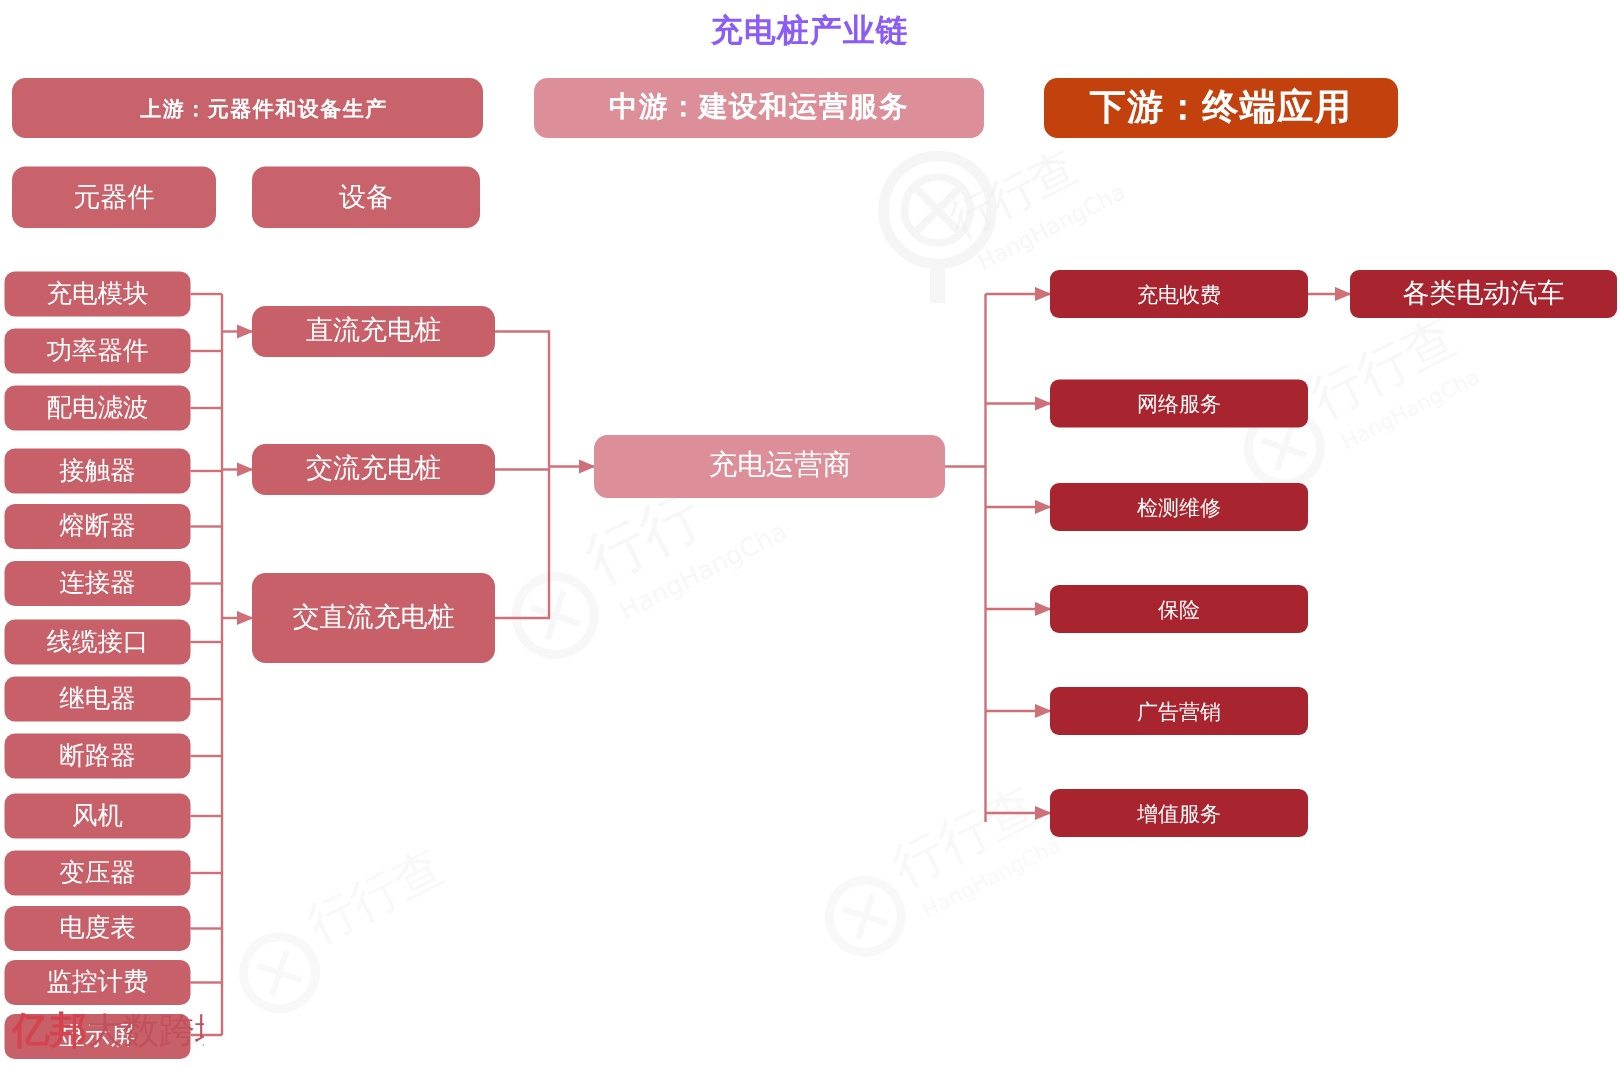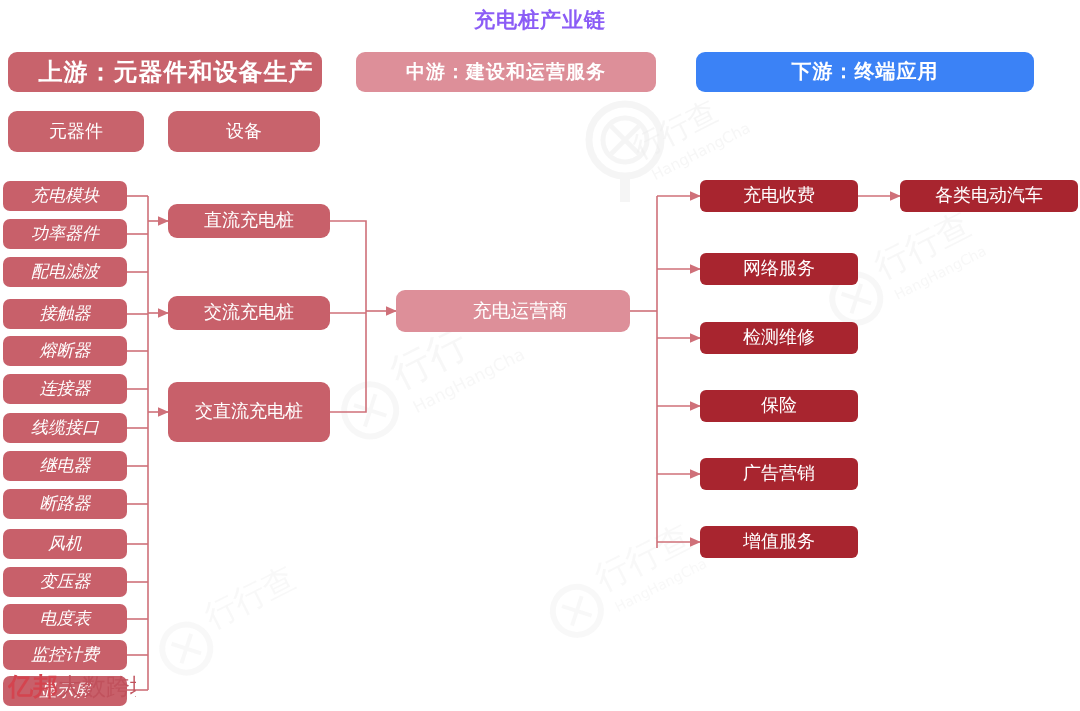--- a/index.html
+++ b/index.html
@@ -23,46 +23,46 @@
   
   .box{
     position:absolute;box-sizing:border-box;
     display:flex;align-items:center;justify-content:center;
     color:#ffffff;border-radius:7px;text-align:center;
     line-height:1.18;
   }
   .hdr{font-weight:bold;letter-spacing:1px;}
 
   
-  .hdr-up   {left:8px;  top:52px;  width:314px;height:40px;background:#c8636c;font-size:24px;border-radius:9px;padding-left:22px;}
+  .hdr-up   {left:8px;  top:52px;  width:314px;height:40px;background:#c8636c;font-size:14px;border-radius:9px;padding-left:22px;}
   .hdr-mid  {left:356px;top:52px;  width:300px;height:40px;background:#dd8f99;font-size:19px;border-radius:9px;}
-  .hdr-down {left:696px;top:52px;  width:338px;height:40px;background:#3b82f6;font-size:20px;border-radius:9px;}
+  .hdr-down {left:696px;top:52px;  width:236px;height:40px;background:#c2410c;font-size:24px;border-radius:9px;}
 
   
   .cat{background:#c8636c;font-size:18px;border-radius:9px;height:41px;}
   .cat-a{left:8px;  top:111px;width:136px;}
   .cat-b{left:168px;top:111px;width:152px;}
 
   
   .comp{
     left:3px;width:124px;height:30px;background:#c8606a;
-    font-size:17px;border-radius:7px;font-style:italic;
+    font-size:17px;border-radius:7px;
   }
 
   
   .pile{left:168px;width:162px;background:#c8606a;font-size:18px;border-radius:9px;}
   .pile-dc {top:204px;height:34px;}
   .pile-ac {top:296px;height:34px;}
   .pile-acdc{top:382px;height:60px;padding:16px 18px;}
 
   
   .oper{left:396px;top:290px;width:234px;height:42px;background:#dd8f99;font-size:19px;border-radius:9px;padding-left:14px;}
 
   
-  .svc{left:700px;width:158px;height:32px;background:#a8252f;font-size:18px;border-radius:6px;}
+  .svc{left:700px;width:172px;height:32px;background:#a8252f;font-size:14px;border-radius:6px;}
 
   
   .term{left:900px;top:180px;width:178px;height:32px;background:#a8252f;font-size:18px;border-radius:6px;}
 
   
   #wires{position:absolute;left:0;top:0;width:1080px;height:711px;pointer-events:none;}
 
   
   .logo{position:absolute;left:8px;top:668px;width:128px;height:34px;pointer-events:none;}
 </style>

